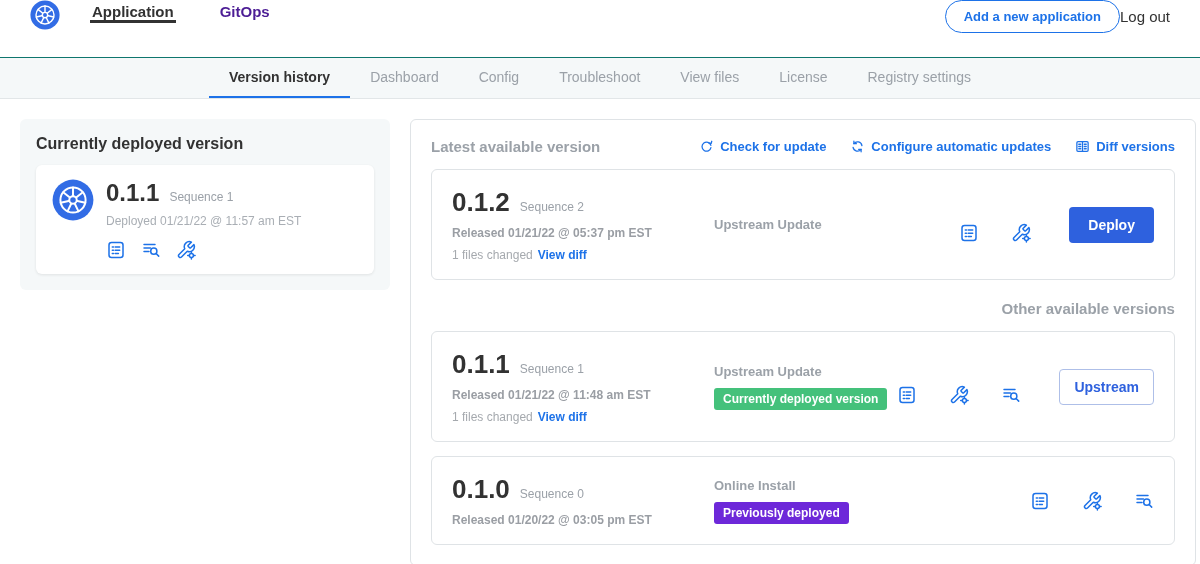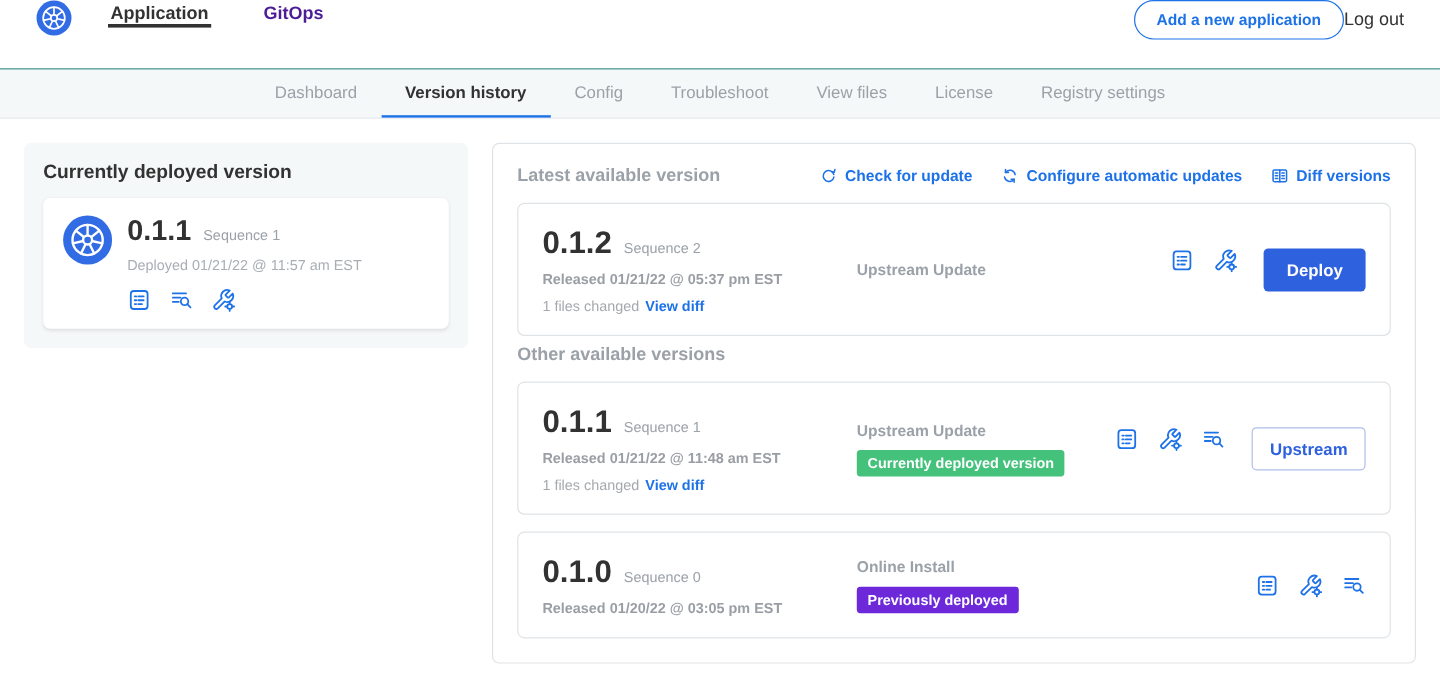--- a/index.html
+++ b/index.html
@@ -107,32 +107,32 @@
   .view-diff { color: #1d72e8; font-weight: bold; margin-left: 5px; cursor: pointer; }
   .row-mid { flex: 1; padding-right: 10px; }
   .source { font-size: 13px; color: #9ba1a8; font-weight: bold; }
   .badge {
     display: inline-block; margin-top: 9px;
     padding: 4px 9px; border-radius: 3px;
     font-size: 12px; font-weight: bold; color: #fff; white-space: nowrap;
   }
   .badge.green { background: #44c17b; }
   .badge.gray  { background: #6d28d9; }
-  .row-right { display: flex; align-items: flex-start; gap: 16px; flex: none; }
+  .row-right { display: flex; align-items: flex-end; gap: 32px; flex: none; }
   .deploy-btn {
     font-family: inherit;
     background: #2e61de; color: #fff; border: none; border-radius: 4px;
     padding: 10px 19px; font-size: 14px; font-weight: bold; cursor: pointer; margin-left: 6px;
   }
   .redeploy-btn {
     font-family: inherit;
     background: #fff; color: #2e61de; border: 1px solid #aebfe8; border-radius: 4px;
     padding: 9px 14px; font-size: 14px; font-weight: bold; cursor: pointer; margin-left: 6px;
   }
-  .other-title { margin-top: 7px; }
+  .other-title { margin-top: 20px; text-align: right; }
 
   
   .icon {
     width: 20px; height: 20px; display: block;
     fill: none; stroke: #1d72e8; stroke-width: 1.5;
     stroke-linecap: round; stroke-linejoin: round;
     cursor: pointer;
   }
   .icon.sm { width: 15px; height: 15px; stroke-width: 1.7; }
 </style>
@@ -201,22 +201,22 @@
     <div class="top-tab active">Application</div>
     <div class="top-tab">GitOps</div>
   </nav>
   <div class="topbar-right">
     <button class="add-app-btn">Add a new application</button>
     <span class="logout">Log out</span>
   </div>
 </header>
 
 <nav class="subnav">
+  <div class="sub-tab active">Version history</div>
   <div class="sub-tab">Dashboard</div>
-  <div class="sub-tab active">Version history</div>
   <div class="sub-tab">Config</div>
   <div class="sub-tab">Troubleshoot</div>
   <div class="sub-tab">View files</div>
   <div class="sub-tab">License</div>
   <div class="sub-tab">Registry settings</div>
 </nav>
 
 <main class="main">
 
   <section class="deployed-card">

